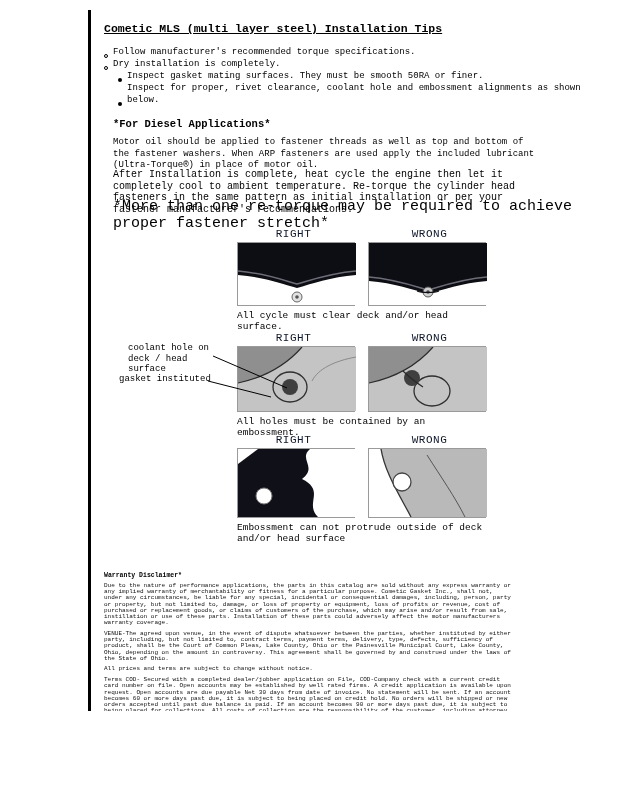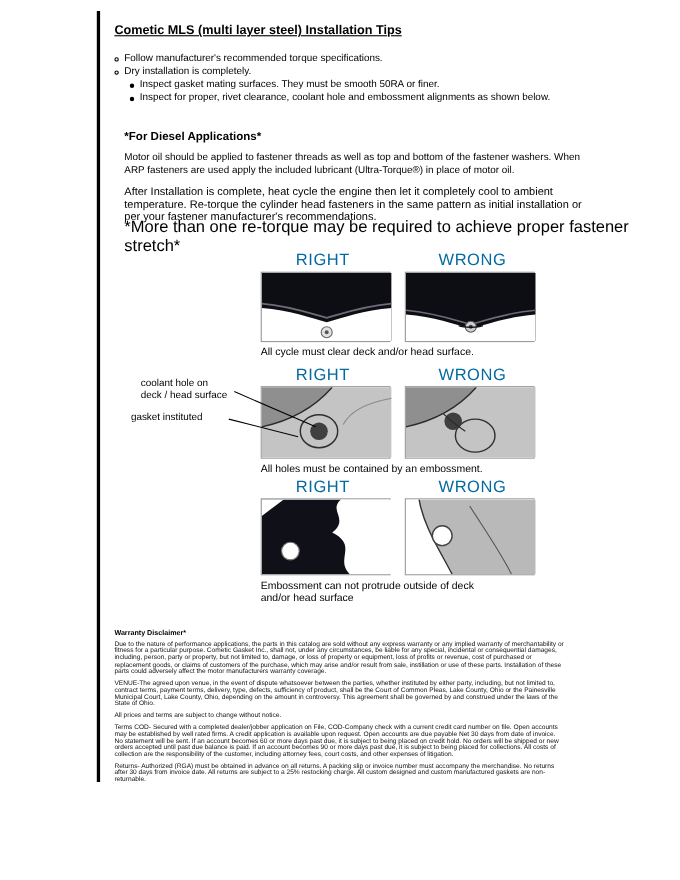--- a/index.html
+++ b/index.html
@@ -1,32 +1,32 @@
 <!DOCTYPE html>
 <html><head>
 <meta charset="utf-8">
 <style>
   *{box-sizing:border-box;margin:0;padding:0}
   html,body{background:#fff}
   .page{position:relative;width:618px;height:711px;background:#fff;color:#000;
-        font-family:Liberation Sans, sans-serif;overflow:hidden}
+        font-family:Liberation Mono, monospace;overflow:hidden}
   .left-rule{position:absolute;left:88px;top:10px;width:3px;height:762px;background:#000}
   .title{position:absolute;left:104px;top:22px;font-size:11.5px;font-weight:bold;text-decoration:underline}
   .tips{position:absolute;left:104px;top:46px;font-size:9px;line-height:12px}
-  .tip{display:flex;align-items:center}
+  .tip{display:flex;align-items:flex-end}
   .m-circle{width:4px;height:4px;border:1px solid #000;border-radius:50%;margin:3.5px 5px 0 0;flex:none}
   .m-dot{width:4px;height:4px;background:#000;border-radius:50%;margin:3.5px 5px 0 0;flex:none}
   .sub{margin-left:14px}
   .diesel-h{position:absolute;left:113px;top:118px;font-size:10.5px;font-weight:bold}
   .para1{position:absolute;left:113px;top:137px;width:424px;font-size:9px;line-height:11.5px}
   .para2{position:absolute;left:113px;top:169px;width:424px;font-size:10px;line-height:11.5px}
   .note{position:absolute;left:113px;top:198px;font-size:15px}
   .dg-row{position:absolute;left:237px;width:249px}
   .row1{top:228px}.row2{top:332px}.row3{top:434px}
-  .dg-head{display:flex;gap:23px;font-size:15px;letter-spacing:.5px;color:#0369a1}
+  .dg-head{display:flex;gap:23px;font-size:11px;letter-spacing:.5px;color:#0f172a}
   .dg-head span{width:118px;text-align:center}
   .dg-imgs{display:flex;gap:13px;margin-top:2px}
   .dg-img{width:118px;border:1px solid #9a9a9a;font-size:0;line-height:0;background:#fff}
   .dg-cap{margin-top:4px;font-size:9.5px}
   .lbl1{position:absolute;left:128px;top:343px;width:84px;font-size:9px;line-height:10.5px}
   .lbl2{position:absolute;left:119px;top:374px;font-size:9px}
   .pointer-lines{position:absolute;left:203px;top:345px}
   .disclaimer{position:absolute;left:104px;top:572px;width:410px}
   .disc-h{font-size:6.5px;font-weight:bold;margin-bottom:4px}
   .disc-p{font-size:6px;line-height:6.2px;margin-bottom:4.5px;color:#111}

